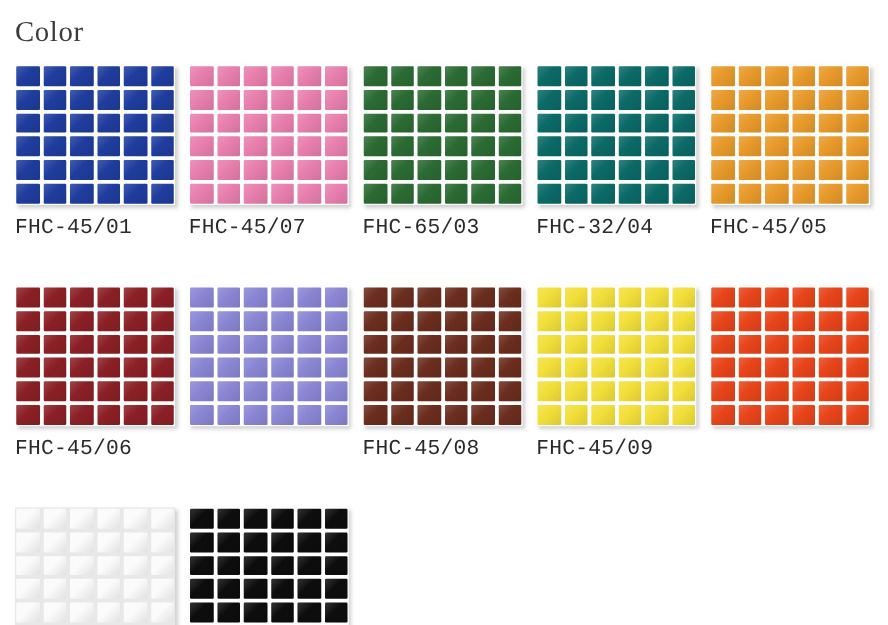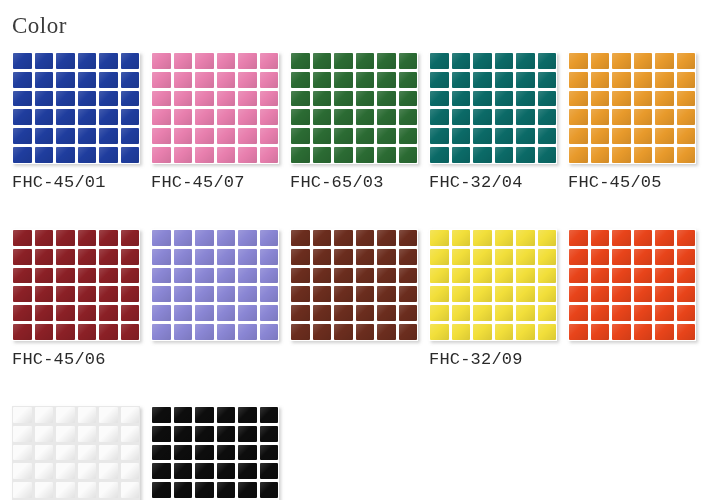--- a/index.html
+++ b/index.html
@@ -415,61 +415,62 @@
           <div class="tile" style="background: rgb(107, 45, 30);"></div>
           <div class="tile" style="background: rgb(107, 45, 30);"></div>
           <div class="tile" style="background: rgb(107, 45, 30);"></div>
           <div class="tile" style="background: rgb(107, 45, 30);"></div>
           <div class="tile" style="background: rgb(107, 45, 30);"></div>
           <div class="tile" style="background: rgb(107, 45, 30);"></div>
           <div class="tile" style="background: rgb(107, 45, 30);"></div>
           <div class="tile" style="background: rgb(107, 45, 30);"></div>
           <div class="tile" style="background: rgb(107, 45, 30);"></div>
         </div>
-      </div>
-      <div class="swatch-cell">
-        <div class="swatch-tiles" style="background: rgb(255, 255, 255);">
-          <div class="tile" style="background: rgb(242, 223, 58);"></div>
-          <div class="tile" style="background: rgb(242, 223, 58);"></div>
-          <div class="tile" style="background: rgb(242, 223, 58);"></div>
-          <div class="tile" style="background: rgb(242, 223, 58);"></div>
-          <div class="tile" style="background: rgb(242, 223, 58);"></div>
-          <div class="tile" style="background: rgb(242, 223, 58);"></div>
-          <div class="tile" style="background: rgb(242, 223, 58);"></div>
-          <div class="tile" style="background: rgb(242, 223, 58);"></div>
-          <div class="tile" style="background: rgb(242, 223, 58);"></div>
-          <div class="tile" style="background: rgb(242, 223, 58);"></div>
-          <div class="tile" style="background: rgb(242, 223, 58);"></div>
-          <div class="tile" style="background: rgb(242, 223, 58);"></div>
-          <div class="tile" style="background: rgb(242, 223, 58);"></div>
-          <div class="tile" style="background: rgb(242, 223, 58);"></div>
-          <div class="tile" style="background: rgb(242, 223, 58);"></div>
-          <div class="tile" style="background: rgb(242, 223, 58);"></div>
-          <div class="tile" style="background: rgb(242, 223, 58);"></div>
-          <div class="tile" style="background: rgb(242, 223, 58);"></div>
-          <div class="tile" style="background: rgb(242, 223, 58);"></div>
-          <div class="tile" style="background: rgb(242, 223, 58);"></div>
-          <div class="tile" style="background: rgb(242, 223, 58);"></div>
-          <div class="tile" style="background: rgb(242, 223, 58);"></div>
-          <div class="tile" style="background: rgb(242, 223, 58);"></div>
-          <div class="tile" style="background: rgb(242, 223, 58);"></div>
-          <div class="tile" style="background: rgb(242, 223, 58);"></div>
-          <div class="tile" style="background: rgb(242, 223, 58);"></div>
-          <div class="tile" style="background: rgb(242, 223, 58);"></div>
-          <div class="tile" style="background: rgb(242, 223, 58);"></div>
-          <div class="tile" style="background: rgb(242, 223, 58);"></div>
-          <div class="tile" style="background: rgb(242, 223, 58);"></div>
-          <div class="tile" style="background: rgb(242, 223, 58);"></div>
-          <div class="tile" style="background: rgb(242, 223, 58);"></div>
-          <div class="tile" style="background: rgb(242, 223, 58);"></div>
-          <div class="tile" style="background: rgb(242, 223, 58);"></div>
-          <div class="tile" style="background: rgb(242, 223, 58);"></div>
-          <div class="tile" style="background: rgb(242, 223, 58);"></div>
-        </div>
-        <div class="swatch-label">FHC-32/09</div>
+        <div class="swatch-label">FHC-45/08</div>
+      </div>
+      <div class="swatch-cell">
+        <div class="swatch-tiles" style="background: rgb(255, 255, 255);">
+          <div class="tile" style="background: rgb(242, 223, 58);"></div>
+          <div class="tile" style="background: rgb(242, 223, 58);"></div>
+          <div class="tile" style="background: rgb(242, 223, 58);"></div>
+          <div class="tile" style="background: rgb(242, 223, 58);"></div>
+          <div class="tile" style="background: rgb(242, 223, 58);"></div>
+          <div class="tile" style="background: rgb(242, 223, 58);"></div>
+          <div class="tile" style="background: rgb(242, 223, 58);"></div>
+          <div class="tile" style="background: rgb(242, 223, 58);"></div>
+          <div class="tile" style="background: rgb(242, 223, 58);"></div>
+          <div class="tile" style="background: rgb(242, 223, 58);"></div>
+          <div class="tile" style="background: rgb(242, 223, 58);"></div>
+          <div class="tile" style="background: rgb(242, 223, 58);"></div>
+          <div class="tile" style="background: rgb(242, 223, 58);"></div>
+          <div class="tile" style="background: rgb(242, 223, 58);"></div>
+          <div class="tile" style="background: rgb(242, 223, 58);"></div>
+          <div class="tile" style="background: rgb(242, 223, 58);"></div>
+          <div class="tile" style="background: rgb(242, 223, 58);"></div>
+          <div class="tile" style="background: rgb(242, 223, 58);"></div>
+          <div class="tile" style="background: rgb(242, 223, 58);"></div>
+          <div class="tile" style="background: rgb(242, 223, 58);"></div>
+          <div class="tile" style="background: rgb(242, 223, 58);"></div>
+          <div class="tile" style="background: rgb(242, 223, 58);"></div>
+          <div class="tile" style="background: rgb(242, 223, 58);"></div>
+          <div class="tile" style="background: rgb(242, 223, 58);"></div>
+          <div class="tile" style="background: rgb(242, 223, 58);"></div>
+          <div class="tile" style="background: rgb(242, 223, 58);"></div>
+          <div class="tile" style="background: rgb(242, 223, 58);"></div>
+          <div class="tile" style="background: rgb(242, 223, 58);"></div>
+          <div class="tile" style="background: rgb(242, 223, 58);"></div>
+          <div class="tile" style="background: rgb(242, 223, 58);"></div>
+          <div class="tile" style="background: rgb(242, 223, 58);"></div>
+          <div class="tile" style="background: rgb(242, 223, 58);"></div>
+          <div class="tile" style="background: rgb(242, 223, 58);"></div>
+          <div class="tile" style="background: rgb(242, 223, 58);"></div>
+          <div class="tile" style="background: rgb(242, 223, 58);"></div>
+          <div class="tile" style="background: rgb(242, 223, 58);"></div>
+        </div>
+        <div class="swatch-label">FHC-45/09</div>
       </div>
       <div class="swatch-cell">
         <div class="swatch-tiles" style="background: rgb(255, 255, 255);">
           <div class="tile" style="background: rgb(232, 68, 26);"></div>
           <div class="tile" style="background: rgb(232, 68, 26);"></div>
           <div class="tile" style="background: rgb(232, 68, 26);"></div>
           <div class="tile" style="background: rgb(232, 68, 26);"></div>
           <div class="tile" style="background: rgb(232, 68, 26);"></div>
           <div class="tile" style="background: rgb(232, 68, 26);"></div>
           <div class="tile" style="background: rgb(232, 68, 26);"></div>

